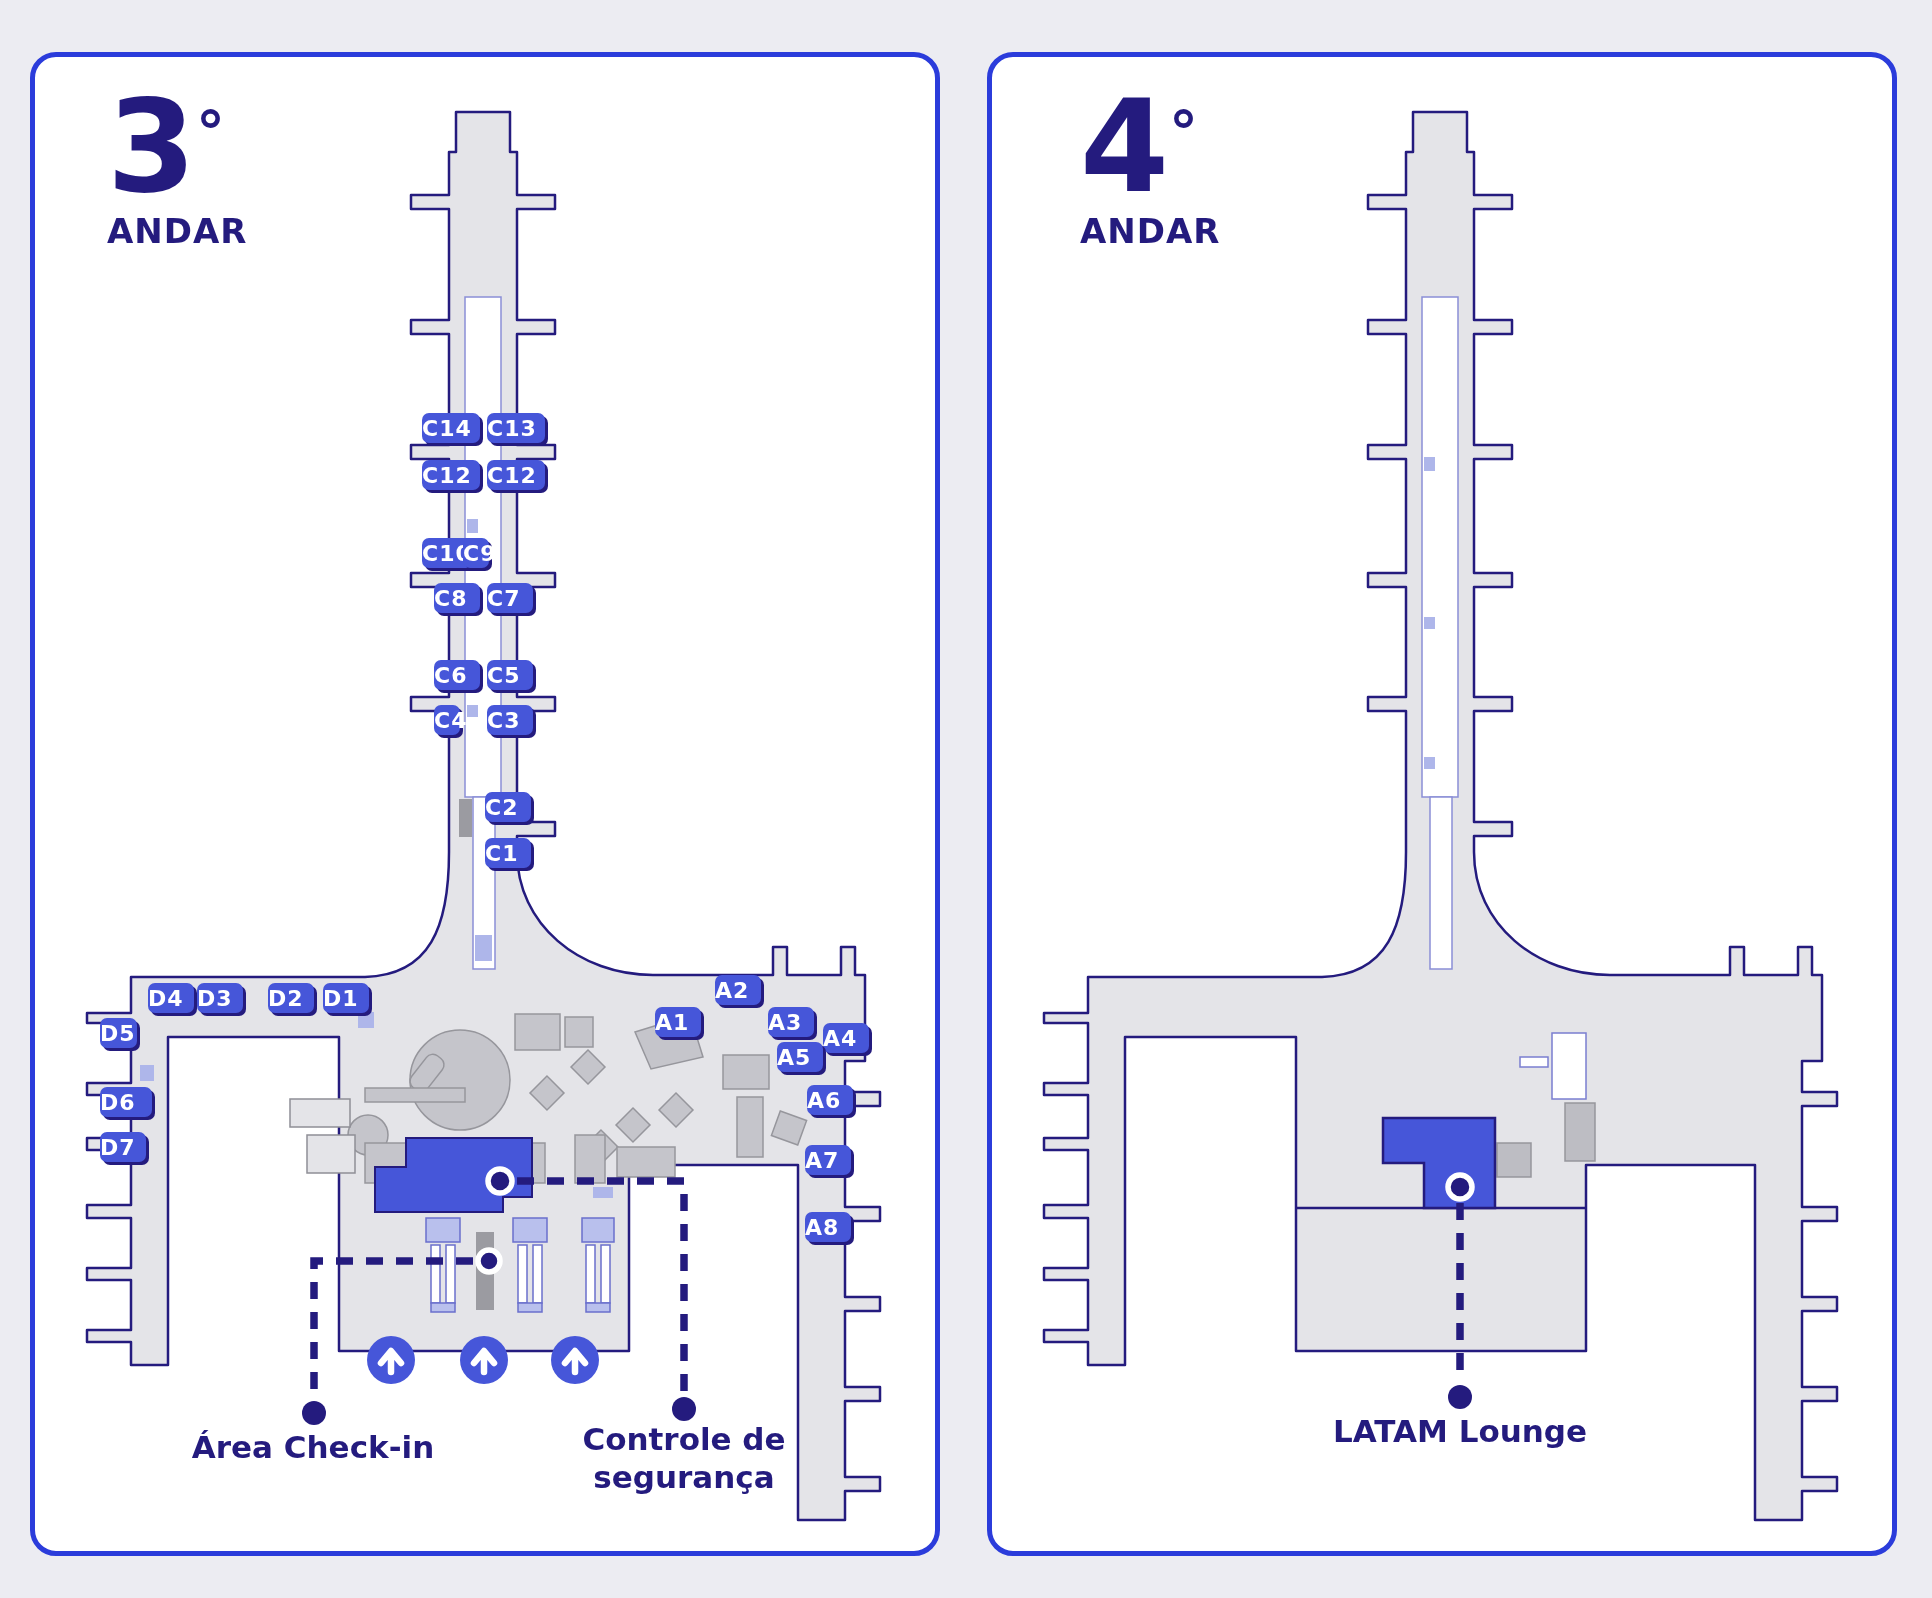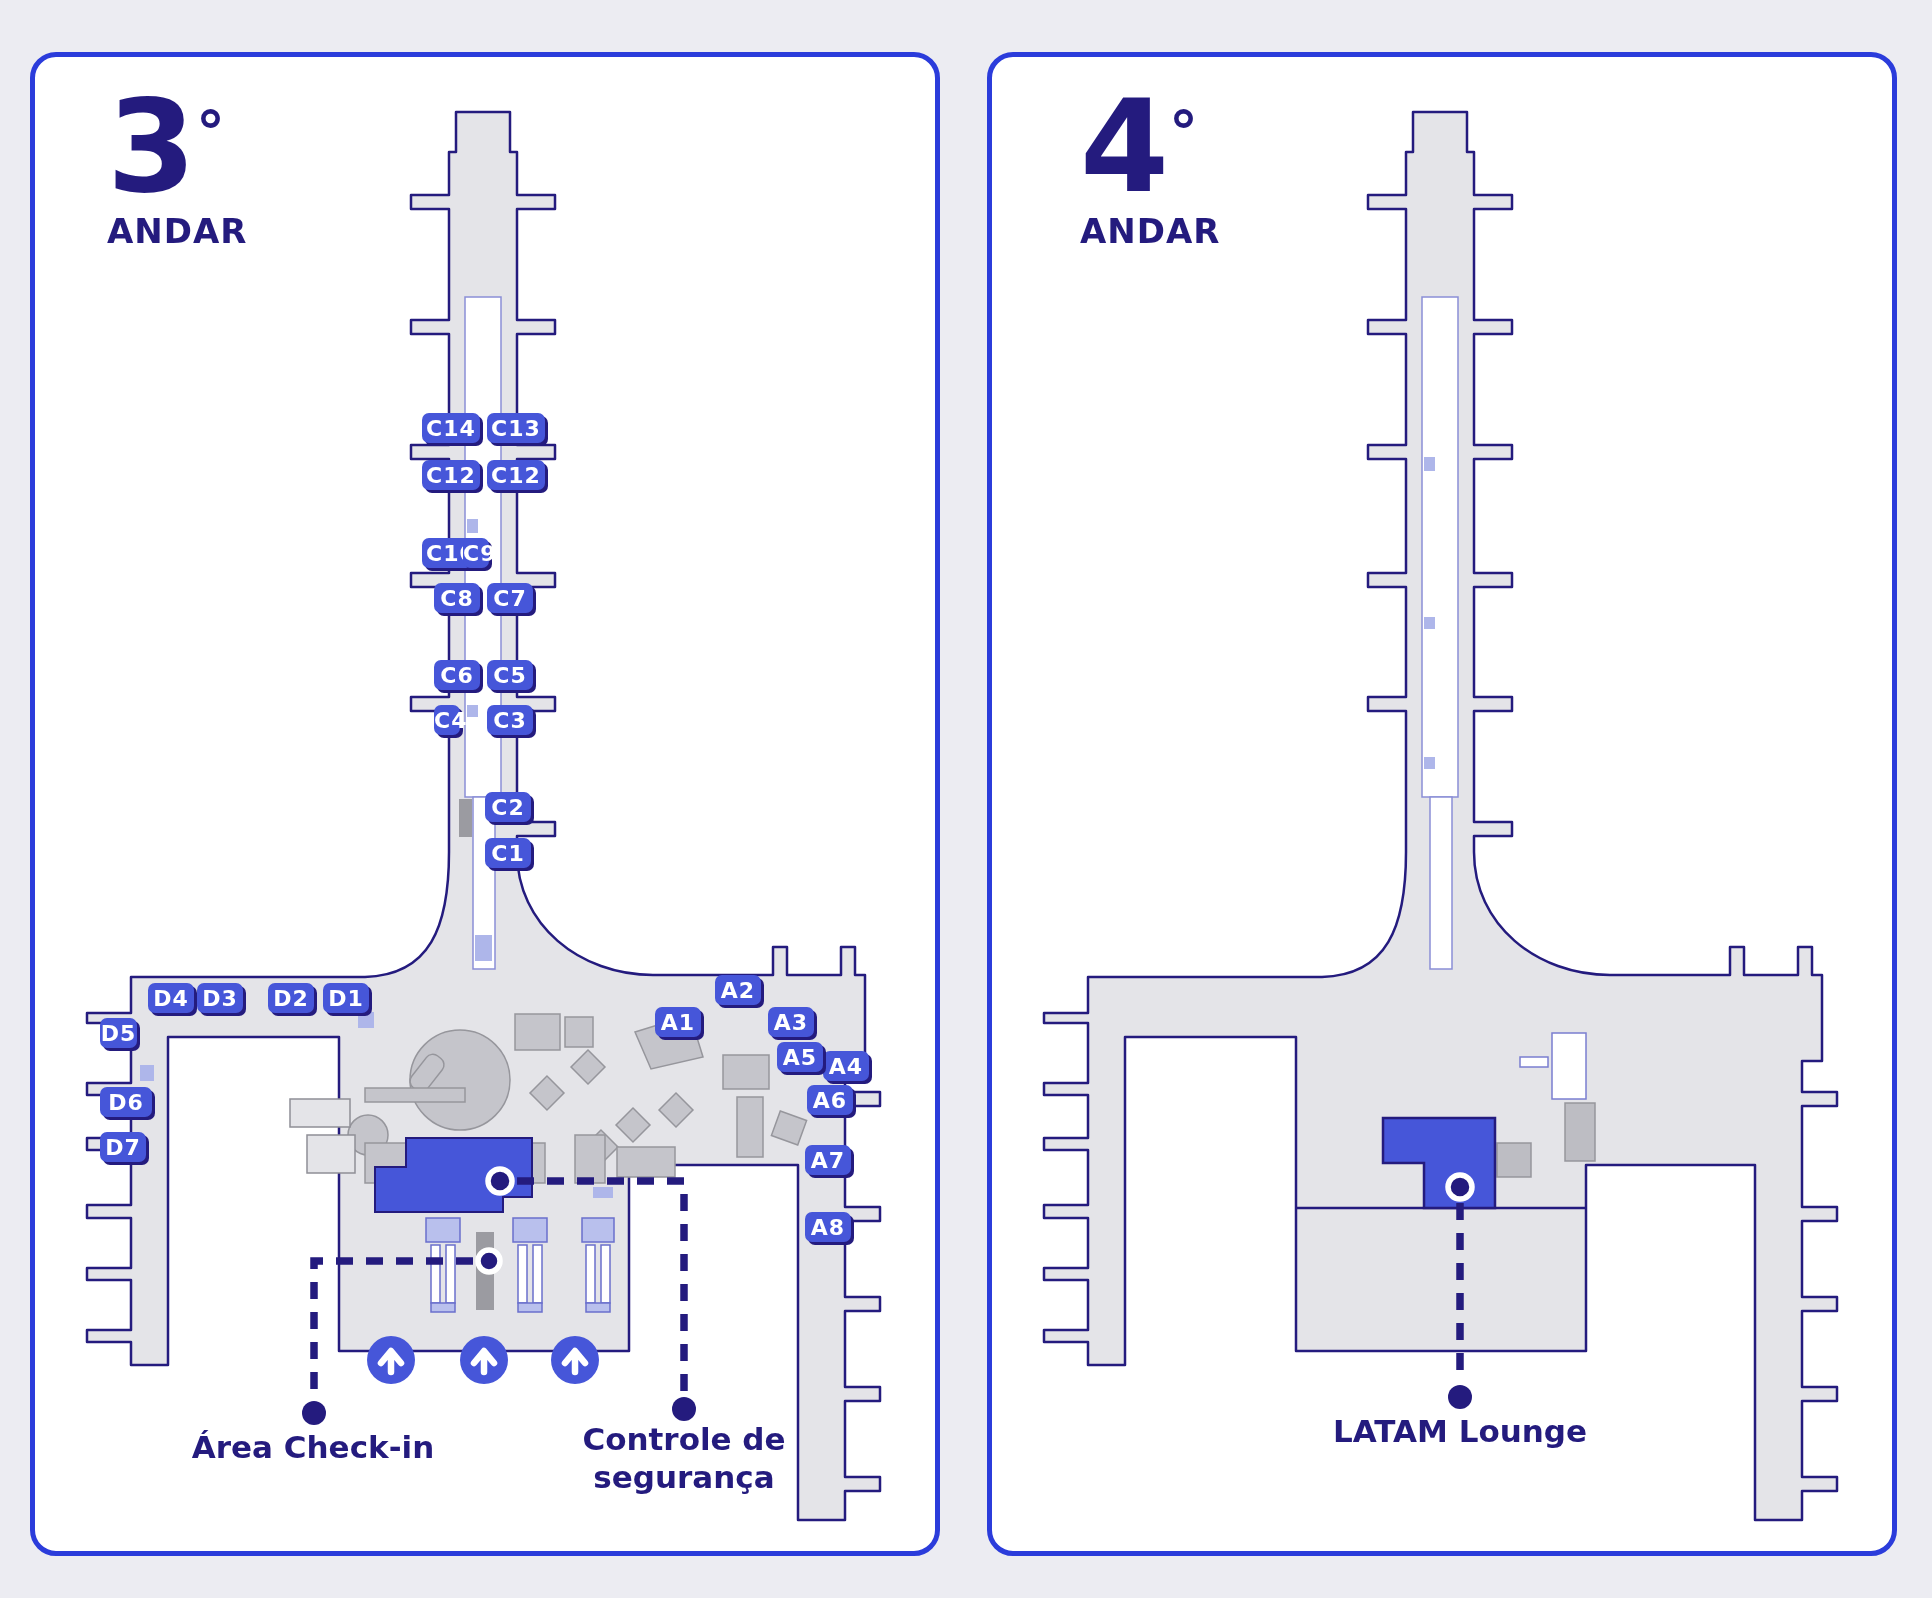--- a/index.html
+++ b/index.html
@@ -16,21 +16,21 @@
   }
   .panel-left{left:30px;}
   .panel-right{left:987px;}
   .plan-svg{position:absolute;left:0;top:0;width:900px;height:1494px;}
   .floor-head{position:absolute;left:72px;top:26px;color:#241B7E;z-index:5;}
   .floor-num{font-size:128px;font-weight:bold;line-height:1;letter-spacing:-2px;}
   .floor-deg{font-size:58px;font-weight:bold;vertical-align:38px;margin-left:2px;}
   .floor-sub{font-size:34px;font-weight:bold;letter-spacing:1px;}
   .chip{
     position:absolute;height:30px;border-radius:7px;background:#4656D9;
-    color:#FFFFFF;font-size:22px;font-weight:bold;text-align:center;line-height:31px;
+    color:#FFFFFF;font-size:22px;font-weight:bold;line-height:31px;
     letter-spacing:1px;box-shadow:3px 3px 0 0 #241B7E;z-index:4;
   }
   .map-label{
     position:absolute;color:#241B7E;font-size:31px;font-weight:bold;
     text-align:center;line-height:1.22;z-index:4;
   }
 </style>
 </head>
 <body>
 
@@ -152,21 +152,21 @@
   <div class="chip" style="left:162px;top:926px;width:46px">D3</div>
   <div class="chip" style="left:233px;top:926px;width:46px">D2</div>
   <div class="chip" style="left:288px;top:926px;width:46px">D1</div>
   <div class="chip" style="left:65px;top:961px;width:37px">D5</div>
   <div class="chip" style="left:65px;top:1030px;width:52px">D6</div>
   <div class="chip" style="left:65px;top:1075px;width:46px">D7</div>
 
   <div class="chip" style="left:620px;top:950px;width:46px">A1</div>
   <div class="chip" style="left:680px;top:918px;width:46px">A2</div>
   <div class="chip" style="left:733px;top:950px;width:46px">A3</div>
-  <div class="chip" style="left:788px;top:994px;width:46px">A4</div>
+  <div class="chip" style="left:788px;top:966px;width:46px">A4</div>
   <div class="chip" style="left:742px;top:985px;width:46px">A5</div>
   <div class="chip" style="left:772px;top:1028px;width:46px">A6</div>
   <div class="chip" style="left:770px;top:1088px;width:46px">A7</div>
   <div class="chip" style="left:770px;top:1155px;width:46px">A8</div>
 
   <div class="map-label" style="left:98px;top:1372px;width:360px">Área Check-in</div>
   <div class="map-label" style="left:489px;top:1364px;width:320px">
     <div>Controle de</div>
     <div>segurança</div>
   </div>

